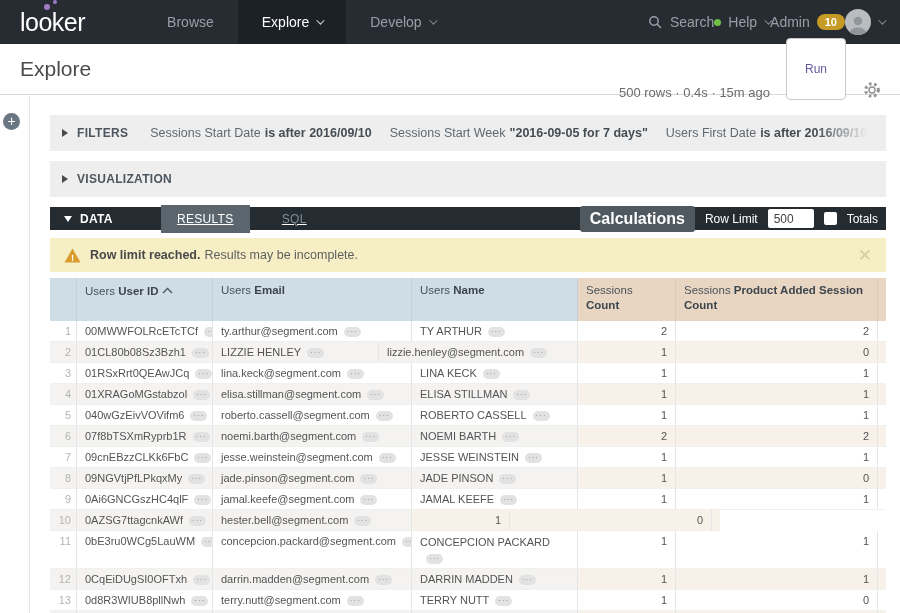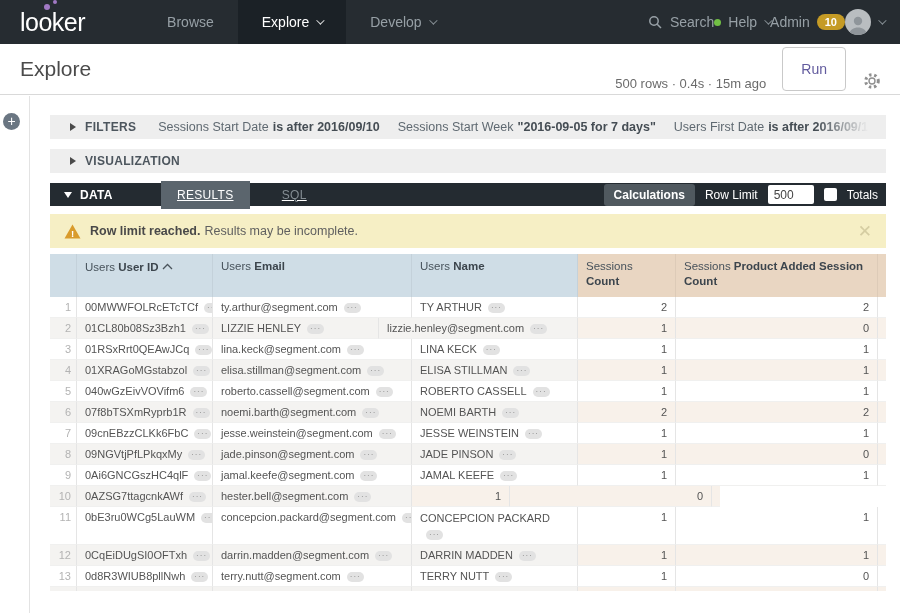--- a/index.html
+++ b/index.html
@@ -20,45 +20,45 @@
   .nav-search,.nav-help,.nav-admin,.nav-user { display:flex; align-items:center; gap:7px; font-size:14px; cursor:pointer; }
   .green-dot { width:7px; height:7px; border-radius:50%; background:#71bf44; }
   .admin-badge { background:#c59b25; color:#fff; font-size:11px; font-weight:bold; border-radius:9px; padding:2px 8px; }
   .avatar { width:26px; height:26px; border-radius:50%; background:#b9bdc0; overflow:hidden; display:flex; align-items:flex-end; justify-content:center; }
 
   
   .page-header { height:51px; border-bottom:1px solid #d9d9d9; display:flex; align-items:center; padding:0 18px 0 20px; }
   .page-title { font-size:21px; color:#4b4b4b; }
   .header-right { margin-left:auto; display:flex; align-items:flex-end; gap:16px; }
   .query-stats { font-size:13px; color:#6b6b6b; }
-  .run-btn { background:#fff; border:1px solid #c9c9c9; border-radius:4px; color:#625b9e; font-size:14px; padding:13px 18px; cursor:pointer; font-family:inherit; }
+  .run-btn { background:#fff; border:1px solid #c9c9c9; border-radius:4px; color:#625b9e; font-size:12px; padding:23px 18px; cursor:pointer; font-family:inherit; }
   .gear { display:flex; cursor:pointer; }
 
   
   .left-rail { position:absolute; left:0; top:96px; bottom:0; width:30px; background:#fff; border-right:1px solid #e3e3e3; }
   .plus-circle { position:absolute; left:3px; top:17px; width:17px; height:17px; border-radius:50%; background:#6a7682; color:#fff; font-size:14px; line-height:16px; text-align:center; cursor:pointer; }
 
   
   .content { margin-left:30px; padding:20px 14px 0 20px; }
-  .section-bar { position:relative; height:24px; background:#eeeeee; display:flex; align-items:center; padding-left:20px; margin-bottom:10px; cursor:pointer; overflow:hidden; }
+  .section-bar { position:relative; height:36px; background:#eeeeee; display:flex; align-items:center; padding-left:12px; margin-bottom:10px; cursor:pointer; overflow:hidden; }
   .tri-right { width:0; height:0; border-left:6px solid #4a4a4a; border-top:4px solid transparent; border-bottom:4px solid transparent; margin-right:9px; }
   .tri-down { width:0; height:0; border-top:6px solid #fff; border-left:4px solid transparent; border-right:4px solid transparent; margin-right:8px; }
   .section-label { font-size:12px; font-weight:bold; color:#4d565e; letter-spacing:.3px; }
   .filters-list { display:flex; gap:18px; margin-left:22px; white-space:nowrap; font-size:12.5px; color:#5f6971; }
   .filter-item .fval { font-weight:bold; color:#454d54; margin-left:4px; }
   .filters-fade { position:absolute; right:0; top:0; bottom:0; width:70px; background:linear-gradient(to right, rgba(238,238,238,0), #eeeeee 75%); pointer-events:none; }
 
   
   .data-bar { height:23px; background:#242b31; display:flex; align-items:center; padding-left:14px; margin-bottom:8px; color:#fff; }
   .data-label { font-size:12px; font-weight:bold; letter-spacing:.3px; cursor:pointer; display:flex; align-items:center; }
   .data-tabs { display:flex; margin-left:48px; height:28px;text-decoration:underline; }
   .data-tab { width:89px; text-align:center; line-height:28px; font-size:12px; letter-spacing:.3px; cursor:pointer; color:#848d93; }
   .data-tab.active { background:#5b656d; color:#fff; }
   .data-bar-right { margin-left:auto; display:flex; align-items:center; gap:10px; padding-right:8px; }
-  .calc-btn { background:#50595f; border:none; color:#fff; font-weight:bold; font-size:12px; border-radius:3px; padding:4px 10px; cursor:pointer; font-family:inherit; }
+  .calc-btn { background:#50595f; border:none; color:#fff; font-weight:bold; font-size:16px; border-radius:3px; padding:4px 10px; cursor:pointer; font-family:inherit; }
   .rowlimit-label,.totals-label { font-size:12px; color:#fff; }
   .rowlimit-input { width:46px; height:19px; border:none; border-radius:2px; font-size:12px; padding:0 6px; color:#444; font-family:inherit; }
   .totals-check { width:13px; height:13px; background:#fff; border-radius:2px; display:inline-block; cursor:pointer; }
 
   
   .warning { height:34px; background:#f6efc5; display:flex; align-items:center; padding:0 14px; margin-bottom:6px; font-size:12.5px; color:#5f5f5f; }
   .warn-icon { margin-right:9px; display:flex; }
   .warn-bold { font-weight:bold; color:#494949; margin-right:4px; }
   .warn-close { margin-left:auto; color:#d5cda2; font-size:17px; cursor:pointer; line-height:1; }
 

